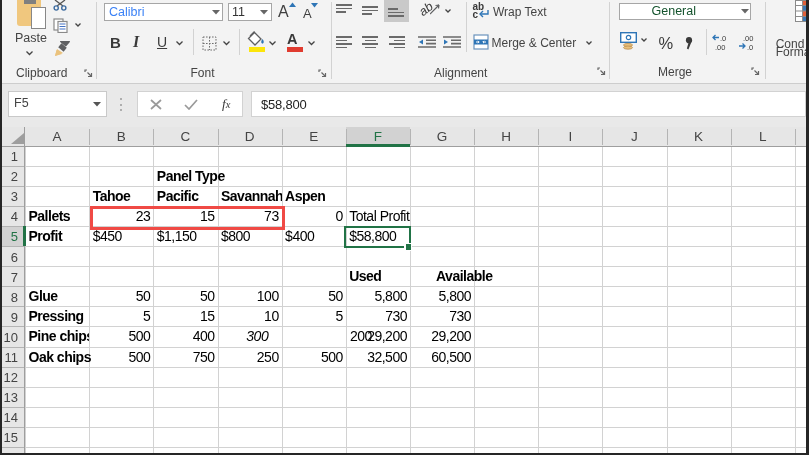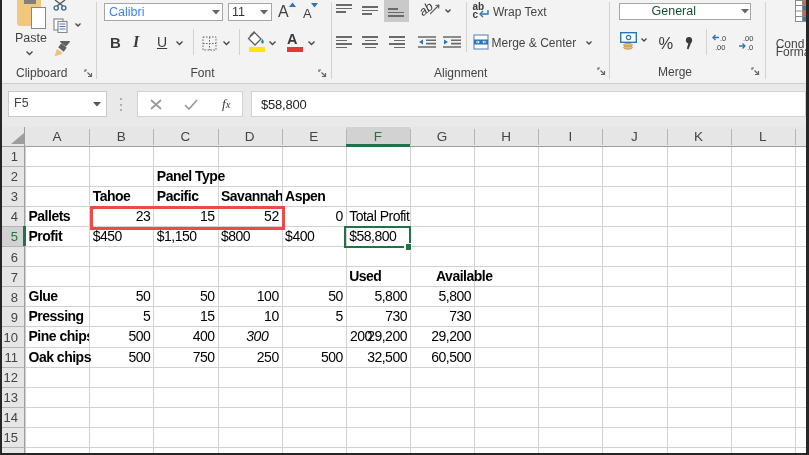--- a/index.html
+++ b/index.html
@@ -332,21 +332,21 @@
 <div class="abs" style="left:345.75px;top:144.4px;width:64.15px;height:2.3px;background:#217346;"></div>
 <div class="abs" style="left:23.4px;top:225.9px;width:2.6px;height:20.1px;background:#217346;"></div>
 <div class="cell b" style="left:156.8px;top:165.6px;">Panel Type</div>
 <div class="cell b" style="left:92.7px;top:185.7px;">Tahoe</div>
 <div class="cell b" style="left:156.8px;top:185.7px;">Pacific</div>
 <div class="cell b" style="left:221.0px;top:185.7px;width:60.6px;overflow:hidden;">Savannah</div>
 <div class="cell b" style="left:285.1px;top:185.7px;">Aspen</div>
 <div class="cell b" style="left:28.5px;top:205.8px;">Pallets</div>
 <div class="cell r" style="left:89.2px;top:205.8px;width:61.2px;">23</div>
 <div class="cell r" style="left:153.3px;top:205.8px;width:61.2px;">15</div>
-<div class="cell r" style="left:217.5px;top:205.8px;width:61.2px;">52</div>
+<div class="cell r" style="left:217.5px;top:205.8px;width:61.2px;">73</div>
 <div class="cell r" style="left:281.6px;top:205.8px;width:61.2px;">0</div>
 <div class="cell" style="left:349.2px;top:205.8px;">Total Profit</div>
 <div class="cell b" style="left:28.5px;top:225.9px;">Profit</div>
 <div class="cell" style="left:92.7px;top:225.9px;">$450</div>
 <div class="cell" style="left:156.8px;top:225.9px;">$1,150</div>
 <div class="cell" style="left:221.0px;top:225.9px;">$800</div>
 <div class="cell" style="left:285.1px;top:225.9px;">$400</div>
 <div class="cell" style="left:349.2px;top:225.9px;">$58,800</div>
 <div class="cell b" style="left:349.2px;top:266.1px;">Used</div>
 <div class="cell b" style="left:436px;top:266.1px;">Available</div>

